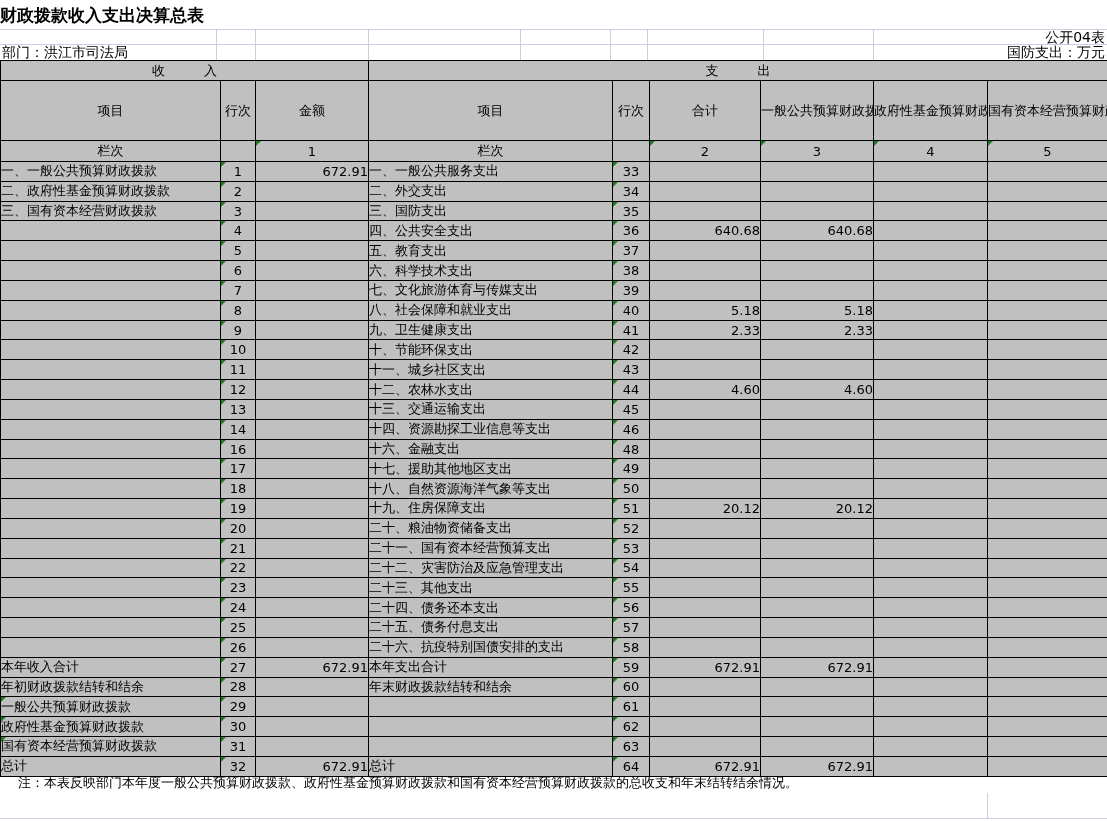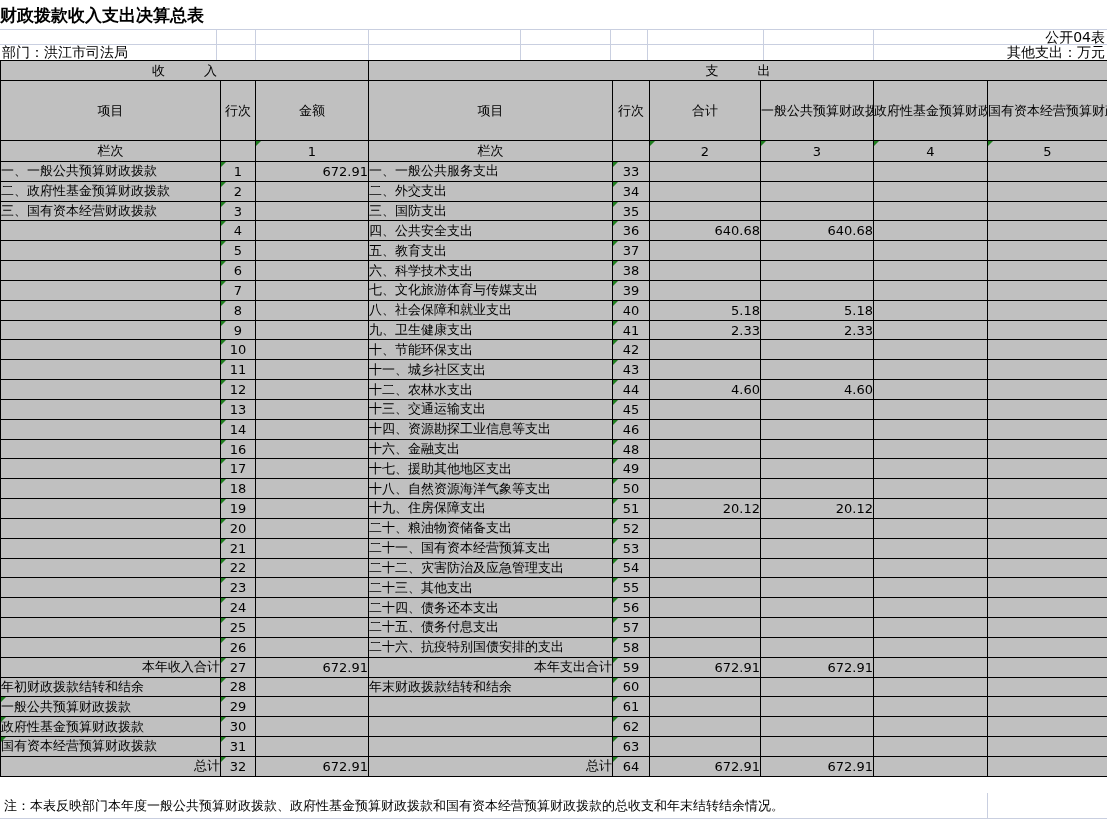--- a/index.html
+++ b/index.html
@@ -25,43 +25,43 @@
     border:1px solid #000; font-size:13px; font-weight:normal;
     position:relative; overflow:hidden; white-space:nowrap;
     background:#c0c0c0; padding:0;
   }
   #grid th { text-align:center; }
   tr.sec-row th { height:20px; font-size:13px; }
   tr.hdr-row th { height:60px; white-space:normal; line-height:1.35; }
   tr.hdr-row th.wrapth { padding:0 10px; }
   tr.lanci-row th { height:21px; }
   td.lab { text-align:left; padding-left:2px; }
-  td.lab.sum { text-align:right; font-weight:bold; padding-left:0; font-size:14px; }
+  td.lab.sum { text-align:left; font-weight:bold; padding-left:0; font-size:14px; }
   td.lab.ind { padding-left:17px; }
   td.rn  { text-align:center; }
   td.num { background:#fff; text-align:right; padding-right:3px; }
   .tri {
     position:absolute; left:0; top:0; width:0; height:0;
     border-top:5px solid #1e7e1e; border-right:5px solid transparent;
   }
   .note {
-    position:absolute; top:793px; left:0; width:1053px; height:25px;
-    line-height:25px; font-size:13px; padding-left:4px; white-space:nowrap;
+    position:absolute; top:770px; left:0; width:1053px; height:25px;
+    line-height:25px; font-size:13px; padding-left:18px; white-space:nowrap;
   }
 </style>
 </head>
 <body>
 
 <div class="title">财政拨款收入支出决算总表</div>
 <div class="meta-row" style="top:30px;">
   <span class="right">公开04表</span>
 </div>
 <div class="meta-row" style="top:45px;">
   <span class="left">部门：洪江市司法局</span>
-  <span class="right">其他支出：万元</span>
+  <span class="right">国防支出：万元</span>
 </div>
 
 <div class="gl" style="top:29px;left:0;width:1107px;height:1px;"></div>
 <div class="gl" style="top:44px;left:0;width:1107px;height:1px;"></div>
 <div class="gl" style="top:30px;left:216px;width:1px;height:30px;"></div>
 <div class="gl" style="top:30px;left:255px;width:1px;height:30px;"></div>
 <div class="gl" style="top:30px;left:368px;width:1px;height:30px;"></div>
 <div class="gl" style="top:30px;left:520px;width:1px;height:30px;"></div>
 <div class="gl" style="top:30px;left:610px;width:1px;height:30px;"></div>
 <div class="gl" style="top:30px;left:647px;width:1px;height:30px;"></div>

